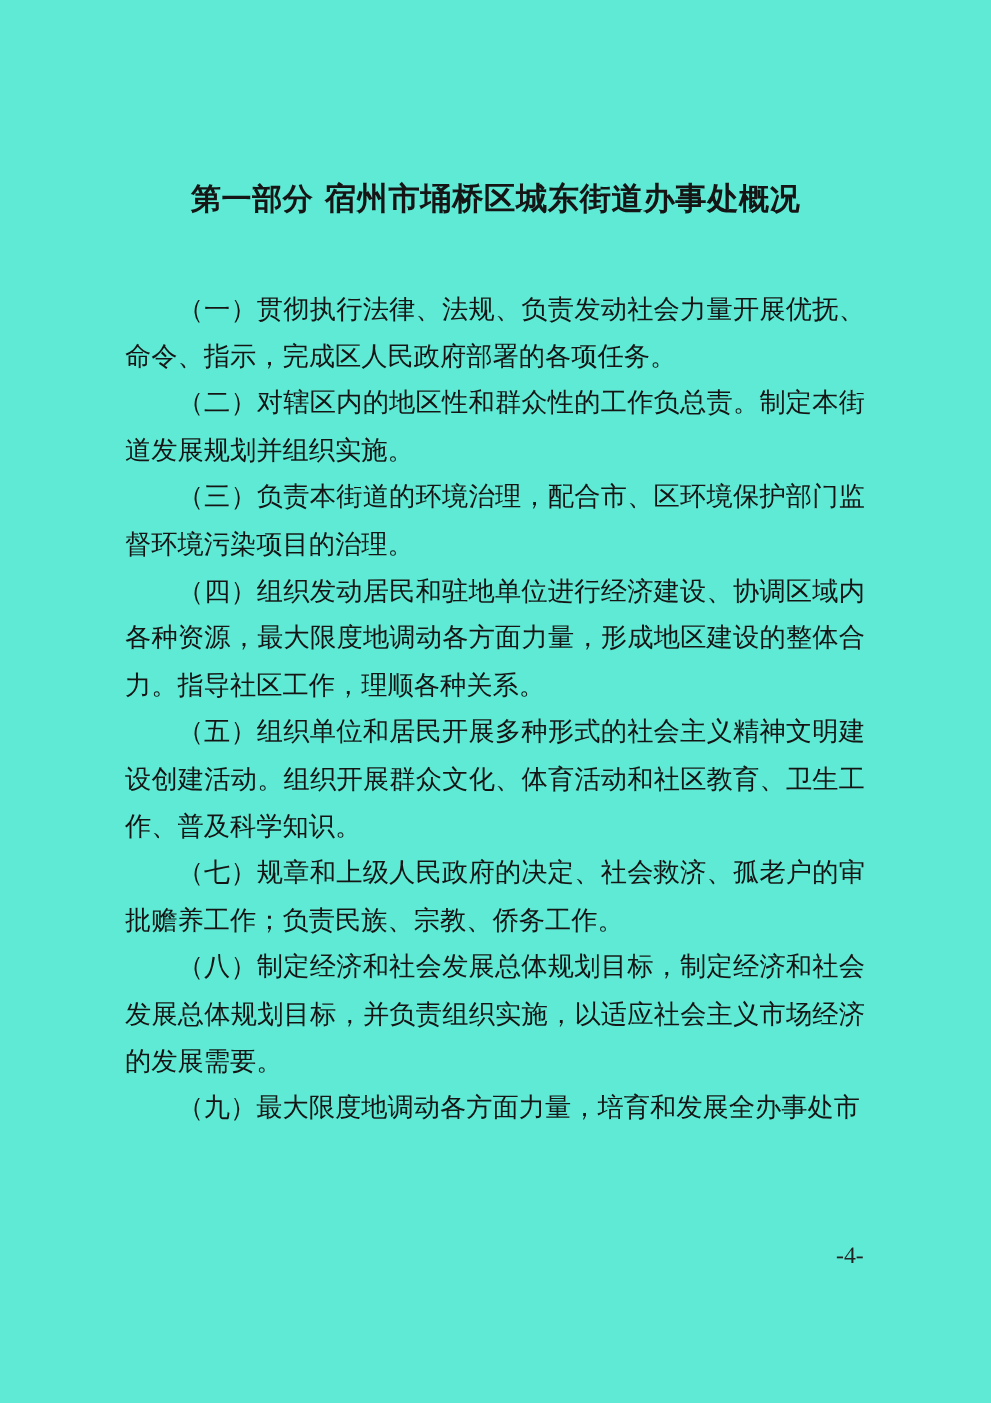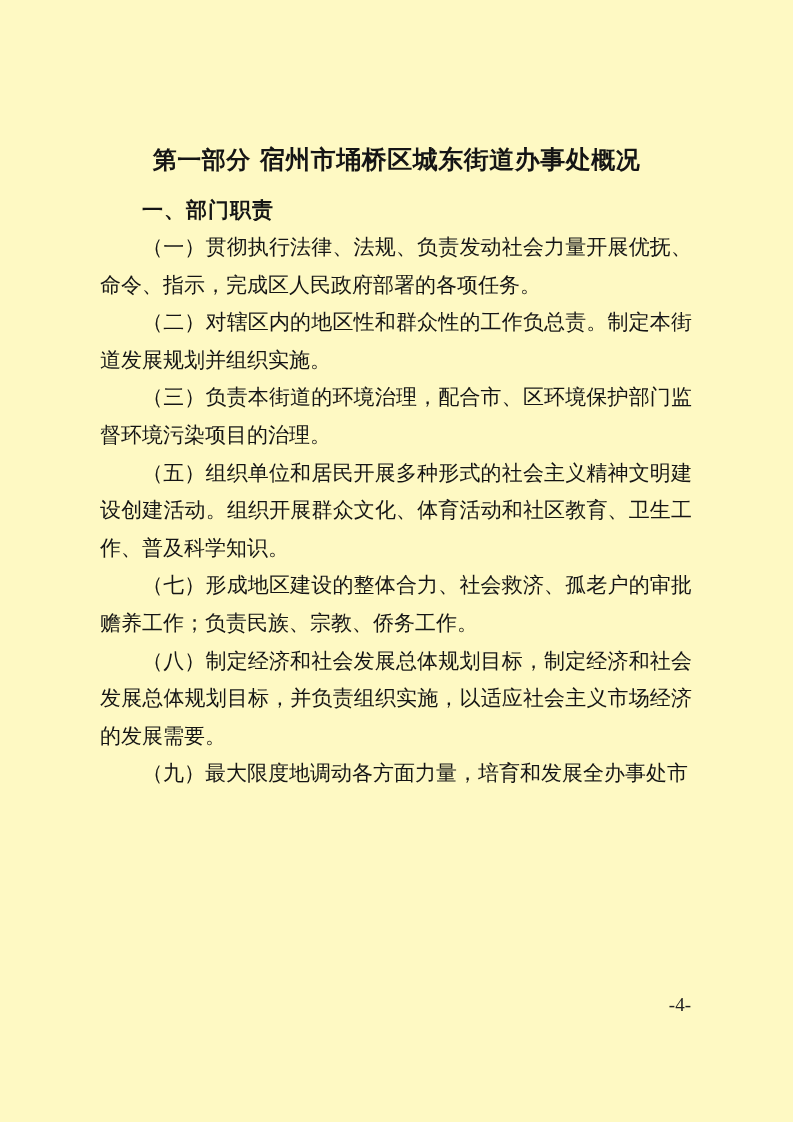--- a/index.html
+++ b/index.html
@@ -5,21 +5,21 @@
   html, body {
     margin: 0;
     padding: 0;
     background: #e8e8e8;
   }
   .page {
     position: relative;
     width: 793px;
     height: 1122px;
     margin: 0 auto;
-    background: #fef9c3;
+    background: #5eead4;
     color: #151515;
     overflow: hidden;
   }
   .doc-title {
     position: absolute;
     left: 0;
     right: 0;
     top: 141px;
     text-align: center;
     font-family: "Liberation Sans", "DejaVu Sans", sans-serif;
@@ -75,27 +75,27 @@
 </style>
 </head>
 <body>
 
 <div class="page">
 
   <div class="doc-title">
     <span>第一部分</span><span class="title-strong">宿州市埇桥区城东街道办事处</span><span>概况</span>
   </div>
 
-  <div class="section-heading">一、部门职责</div>
 
   <div class="body-text" id="paragraphs">
       <p class="para">（一）贯彻执行法律、法规、负责发动社会力量开展优抚、命令、指示，完成区人民政府部署的各项任务。</p>
       <p class="para">（二）对辖区内的地区性和群众性的工作负总责。制定本街道发展规划并组织实施。</p>
       <p class="para">（三）负责本街道的环境治理，配合市、区环境保护部门监督环境污染项目的治理。</p>
+      <p class="para">（四）组织发动居民和驻地单位进行经济建设、协调区域内各种资源，最大限度地调动各方面力量，形成地区建设的整体合力。指导社区工作，理顺各种关系。</p>
       <p class="para">（五）组织单位和居民开展多种形式的社会主义精神文明建设创建活动。组织开展群众文化、体育活动和社区教育、卫生工作、普及科学知识。</p>
-      <p class="para">（七）形成地区建设的整体合力、社会救济、孤老户的审批赡养工作；负责民族、宗教、侨务工作。</p>
+      <p class="para">（七）规章和上级人民政府的决定、社会救济、孤老户的审批赡养工作；负责民族、宗教、侨务工作。</p>
       <p class="para">（八）制定经济和社会发展总体规划目标，制定经济和社会发展总体规划目标，并负责组织实施，以适应社会主义市场经济的发展需要。</p>
       <p class="para">（九）最大限度地调动各方面力量，培育和发展全办事处市</p>
     </div>
 
   <div class="page-number">-4-</div>
 
 </div>
 
 </body></html>

